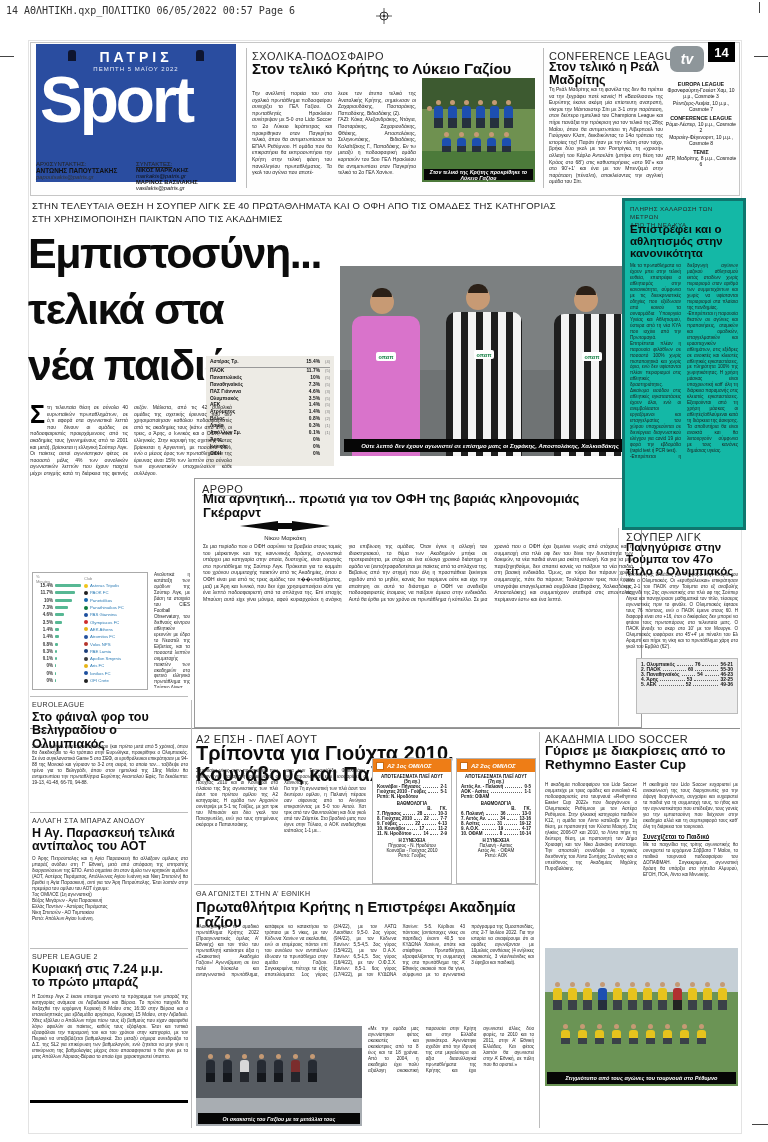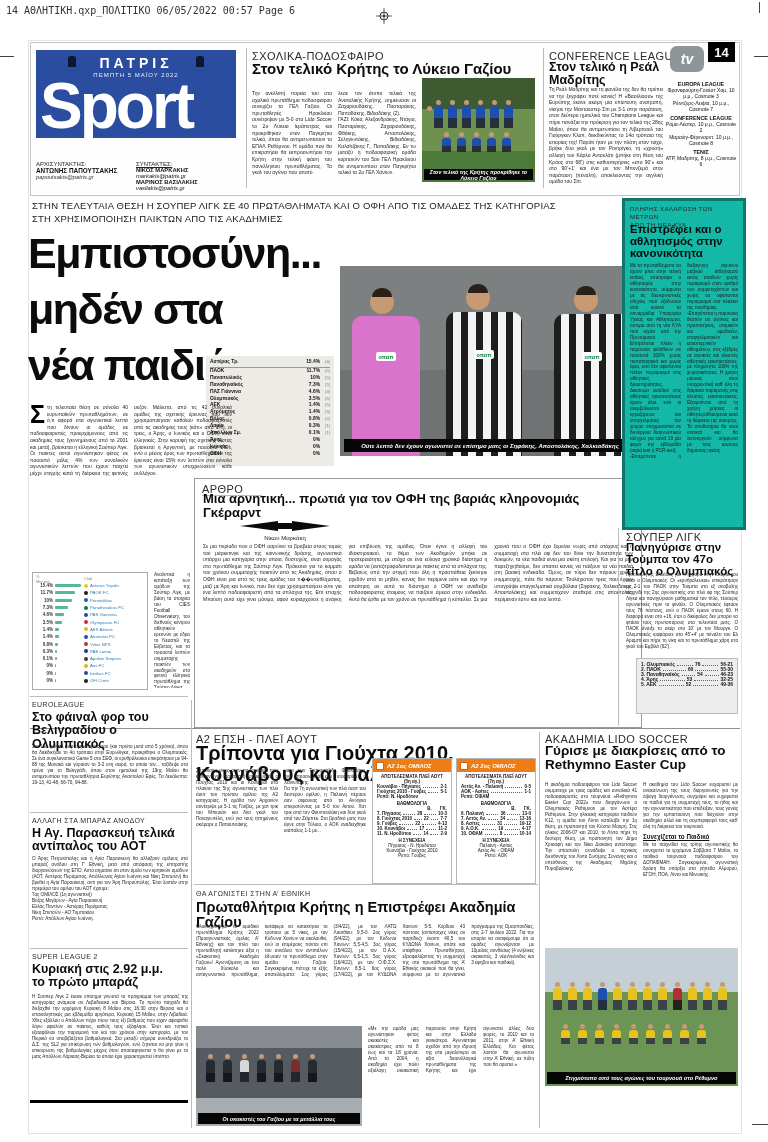--- a/index.html
+++ b/index.html
@@ -71,21 +71,21 @@
   <div class="crop" style="left:754px;top:56px;width:14px;height:1px"></div>
   <div class="crop" style="left:759px;top:2px;width:1px;height:11px"></div>
   <div class="crop" style="left:752px;top:1124px;width:16px;height:1px"></div>
 
   <div class="abs" style="left:28px;top:40px;width:712px;height:1092px;border:1px solid #e3e3e3"></div>
 
   <div class="abs" style="left:30px;top:42px;width:708px;height:152px;border:1px solid #c6c6c6;background:#fefefe"></div>
   <div class="vline" style="left:246px;top:48px;height:140px"></div>
   <div class="vline" style="left:543px;top:48px;height:140px"></div>
 
-  <div class="abs mast" style="left:36px;top:50px;width:200px;height:88px">
+  <div class="abs mast" style="left:36px;top:44px;width:200px;height:138px">
     <div class="abs" style="left:0;top:5px;width:200px;text-align:center;color:#fff;font-weight:bold;font-size:14px;letter-spacing:4px">ΠΑΤΡΙΣ</div>
     <div class="abs" style="left:32px;top:6px;width:8px;height:11px;background:#0e1530;border-radius:3px 3px 0 0"></div>
     <div class="abs" style="left:160px;top:6px;width:8px;height:11px;background:#0e1530;border-radius:3px 3px 0 0"></div>
     <div class="abs" style="left:0;top:22px;width:200px;text-align:center;color:#e9edf8;font-size:6px;letter-spacing:1px">ΠΕΜΠΤΗ 5 ΜΑΪΟΥ 2022</div>
     <div class="abs" style="left:4px;top:24px;width:196px;color:#fff;font-weight:bold;font-size:64px;letter-spacing:-3px;line-height:1">Sport</div>
   </div>
   <div class="abs" style="left:36px;top:161px;width:200px;height:30px;display:flex;gap:8px">
     <div style="width:92px">
       <div style="font-size:6px;color:#222">ΑΡΧΙΣΥΝΤΑΚΤΗΣ:</div>
       <div style="font-size:6.4px;font-weight:bold">ΑΝΤΩΝΗΣ ΠΑΠΟΥΤΣΑΚΗΣ</div>
@@ -137,21 +137,21 @@
     <div class="tvitem">Ρόμα-Λέστερ, 10 μ.μ., Cosmote 2</div>
     <div class="tvitem">Μαρσέιγ-Φέγενορντ, 10 μ.μ., Cosmote 8</div>
     <div class="tvhead">ΤΕΝΙΣ</div>
     <div class="tvitem">ATP, Μαδρίτης, 8 μ.μ., Cosmote 6</div>
   </div>
 
   <div class="abs" style="left:32px;top:200px;width:600px;font-size:9.5px;color:#1a1a1a;letter-spacing:.2px">ΣΤΗΝ ΤΕΛΕΥΤΑΙΑ ΘΕΣΗ Η ΣΟΥΠΕΡ ΛΙΓΚ ΣΕ 40 ΠΡΩΤΑΘΛΗΜΑΤΑ  ΚΑΙ Ο ΟΦΗ ΑΠΟ ΤΙΣ ΟΜΑΔΕΣ ΤΗΣ ΚΑΤΗΓΟΡΙΑΣ</div>
   <div class="abs h" style="left:28px;top:231px;font-size:43px;letter-spacing:-1.5px">Εμπιστοσύνη...</div>
 
   <div class="abs" style="left:32px;top:213px;width:600px;font-size:9.5px;color:#1a1a1a;letter-spacing:.2px">ΣΤΗ ΧΡΗΣΙΜΟΠΟΙΗΣΗ ΠΑΙΚΤΩΝ ΑΠΟ ΤΙΣ ΑΚΑΔΗΜΙΕΣ</div>
-  <div class="abs h" style="left:28px;top:287px;font-size:43px;letter-spacing:-1.5px">μηδέν στα</div>
+  <div class="abs h" style="left:28px;top:287px;font-size:43px;letter-spacing:-1.5px">τελικά στα</div>
   <div class="abs h" style="left:28px;top:343px;font-size:43px;letter-spacing:-1.5px">νέα παιδιά</div>
 
   <div class="ph" style="left:340px;top:266px;width:300px;height:190px;background:linear-gradient(180deg,#7c8081 0 55%,#6f7374 55%)">
     <div class="head" style="left:30px;top:24px"></div>
     <div class="torso" style="left:12px;top:50px;width:68px;height:140px;background:#d973cb"></div>
     <div class="opap" style="left:36px;top:86px">οπαπ</div>
     <div class="head" style="left:126px;top:20px"></div>
     <div class="torso stripes" style="left:106px;top:46px;width:76px;height:144px"></div>
     <div class="opap" style="left:134px;top:84px">οπαπ</div>
     <div class="head" style="left:234px;top:22px"></div>
@@ -435,21 +435,21 @@
   <div class="abs h" style="left:32px;top:827px;width:156px;font-size:12.5px">Η Αγ. Παρασκευή τελικά αντίπαλος του ΑΟΤ</div>
   <div class="abs n4 pre" style="left:32px;top:856px;width:156px;height:88px;overflow:hidden">Ο Άρης Πετρούπολης και η Αγία Παρασκευή θα αλλάξουν ομίλους στα μπαράζ ανόδου στη Γ’ Εθνική, μετά από απόφαση της επιτροπής διοργανώσεων της ΕΠΟ. Αυτό σημαίνει ότι στον όμιλο των κρητικών ομάδων (ΑΟΤ, Αστέρας Περάματος, Απόλλωνας Αγίου Ιωάννη και Νίκη Σπετσών) θα βρεθεί η Αγία Παρασκευή, αντί για τον Άρη Πετρούπολης. Έτσι λοιπόν στην πρεμιέρα του ομίλου του ΑΟΤ έχουμε:
 7ος ΟΜΙΛΟΣ (1η αγωνιστική)
 Βύζας Μεγάρων - Αγία Παρασκευή
 Ελλάς Ποντίων - Αστέρας Περάματος
 Νίκη Σπετσών - ΑΟ Τυμπακίου
 Ρεπό: Απόλλων Αγίου Ιωάννη.</div>
   <div class="hline" style="left:30px;top:948px;width:158px"></div>
 
   <div class="abs k" style="left:32px;top:953px;font-size:7px">SUPER LEAGUE 2</div>
-  <div class="abs h" style="left:32px;top:963px;width:140px;font-size:12.5px">Κυριακή στις 2.92 μ.μ. το πρώτο μπαράζ</div>
+  <div class="abs h" style="left:32px;top:963px;width:140px;font-size:12.5px">Κυριακή στις 7.24 μ.μ. το πρώτο μπαράζ</div>
   <div class="abs n4" style="left:32px;top:994px;width:156px;height:100px;overflow:hidden">Η Σούπερ Λιγκ 2 έκανε επίσημα γνωστό το πρόγραμμα των μπαράζ της κατηγορίας ανάμεσα σε Λεβαδειακό και Βέροια. Το πρώτο παιχνίδι θα διεξαχθεί την ερχόμενη Κυριακή 8 Μαΐου στις 16:30 στην Βέροια και ο επαναληπτικός μια εβδομάδα αργότερα, Κυριακή 15 Μαΐου, στην Λιβαδειά. Χθες εξάλλου ο Απόλλων πήρε πίσω τους έξι βαθμούς που είχαν αφαιρεθεί λόγω οφειλών σε παίκτες, καθώς τους εξόφλησε. Έτσι και τυπικά εξασφάλισε την παραμονή του και του χρόνου στην κατηγορία, με τον Πιερικό να υποβιβάζεται βαθμολογικά. Στο μεταξύ σήμερα συνεδριάζει το Δ.Σ. της SL2 για επικύρωση των βαθμολογιών, ενώ ζητείται να μην γίνει η επικύρωση της βαθμολογίας μέχρις ότου αποσαφηνιστεί τι θα γίνει με το ματς Απόλλων Λάρισας-Βέροια το οποίο έχει χαρακτηριστεί ύποπτο.</div>
   <div class="abs" style="left:30px;top:1100px;width:158px;height:3px;background:#000"></div>
 
   <div class="abs k" style="left:196px;top:733px">Α2 ΕΠΣΗ - ΠΛΕΪ ΑΟΥΤ</div>
   <div class="abs h" style="left:196px;top:743px;width:340px;font-size:20px">Τρίποντα για Γιούχτα 2010, Κουνάβους και Παλιανή</div>
   <div class="abs n4" style="left:196px;top:768px;width:82px;height:114px;overflow:hidden">Σπουδαίες νίκες στην προσπάθεια που κάνουν για παραμονή σημείωσαν ο Γιούχτας 2010 και οι Κουνάβοι στο πλαίσιο της 5ης αγωνιστικής των πλέι άουτ του πρώτου ομίλου της Α2 κατηγορίας. Η ομάδα των Αρχανών συνέτριψε με 5-1 τις Γούβες, με χατ τρικ του Μπεσιάν και δύο γκολ του Παναγιωτέλη, ενώ για τους ηττημένους σκόραρε ο Παπουτσάκης.</div>
   <div class="abs n4 pre" style="left:284px;top:768px;width:82px;height:114px;overflow:hidden">ματα των Τσαρσιτάλίδη, Φουλεδάκη, ενώ προσωρινά είχε ισοφαρίσει ο Χανιωτάκης.
 Για την 7η αγωνιστική των πλέι άουτ του δευτέρου ομίλου, η Παλιανή πέρασε σαν σίφουνας από τα Ανώγεια επικρατώντας με 5-0 του Αετού. Χατ τρικ από τον Φουντουλάκη και δύο γκολ από τον Ζεϊμπέκ. Στο βραδινό ματς που έγινε στην Τύλισο, ο ΑΟΚ αναδείχθηκε ισόπαλος 1-1 με...</div>
 
   <div class="obox" style="left:372px;top:758px;width:78px;height:124px;font-size:4.5px">

